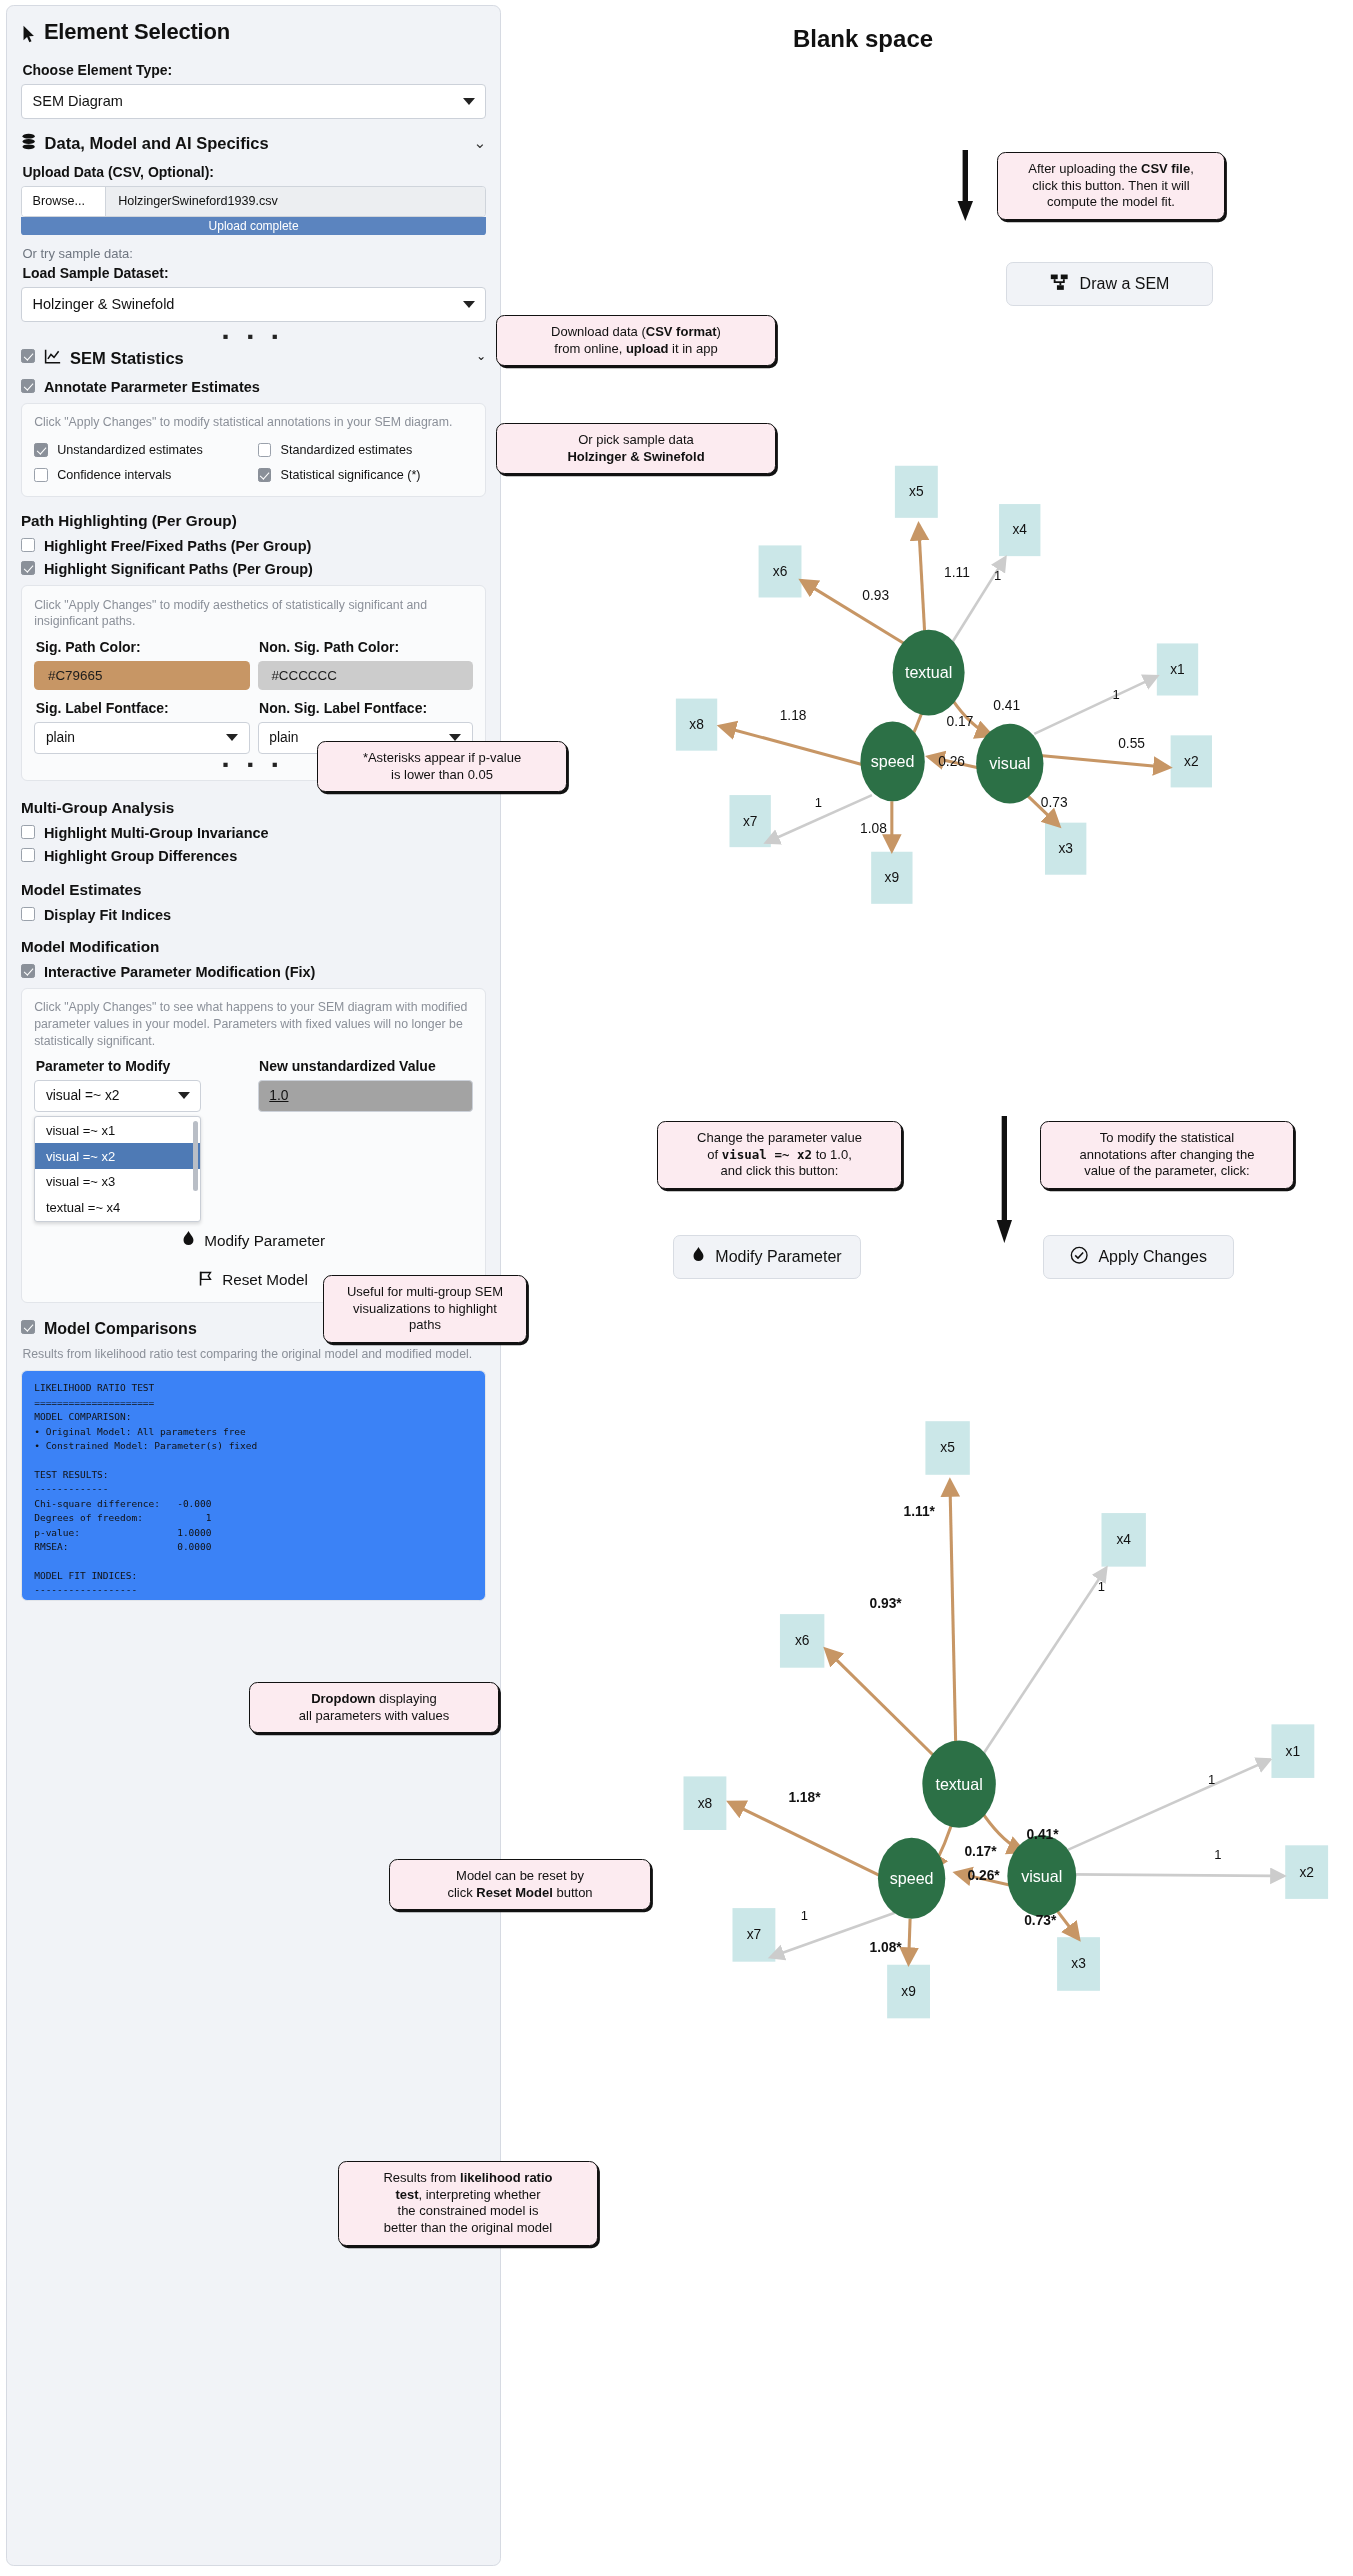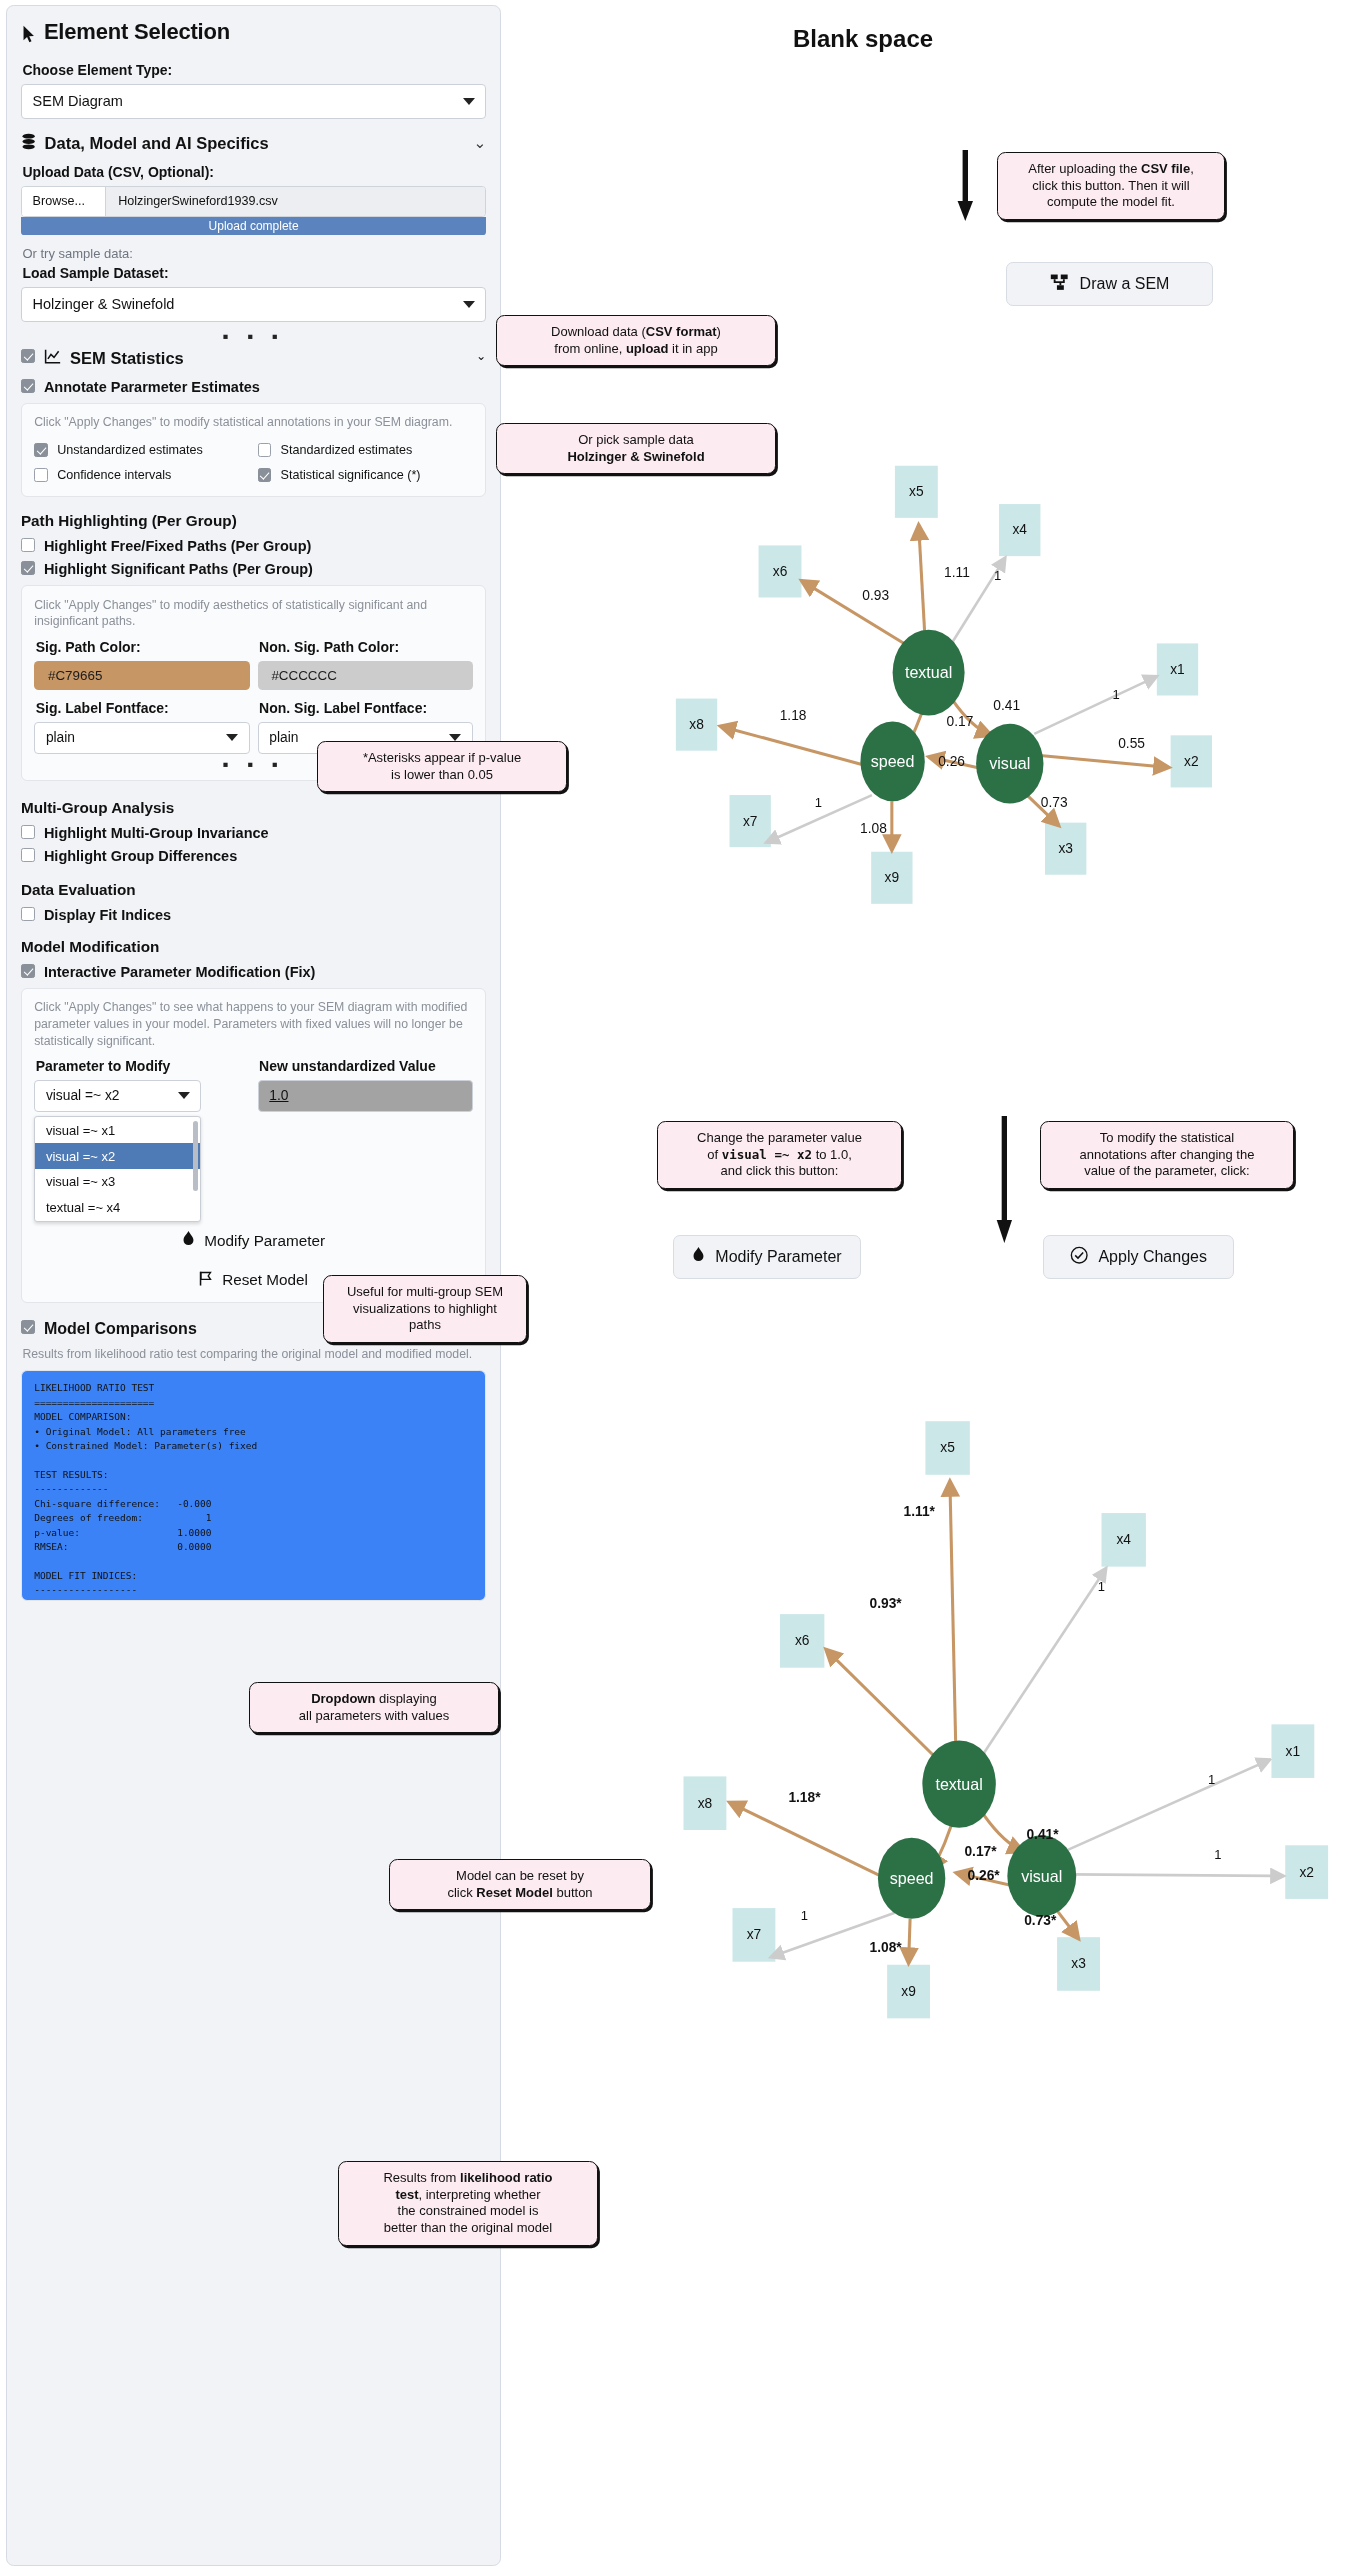--- a/index.html
+++ b/index.html
@@ -268,21 +268,21 @@
   <div class="h-sec" style="margin-top:18.4px;">Multi-Group Analysis</div>
   <div class="chk-row">
     <div class="chk"></div>
     <span class="chk-lbl-b">Highlight Multi-Group Invariance</span>
   </div>
   <div class="chk-row">
     <div class="chk"></div>
     <span class="chk-lbl-b">Highlight Group Differences</span>
   </div>
 
-  <div class="h-sec" style="margin-top:17px;">Data Evaluation</div>
+  <div class="h-sec" style="margin-top:17px;">Model Estimates</div>
   <div class="chk-row">
     <div class="chk"></div>
     <span class="chk-lbl-b">Display Fit Indices</span>
   </div>
 
   <div class="h-sec" style="margin-top:15.3px;">Model Modification</div>
   <div class="chk-row">
     <div class="chk on"></div>
     <span class="chk-lbl-b">Interactive Parameter Modification (Fix)</span>
   </div>

